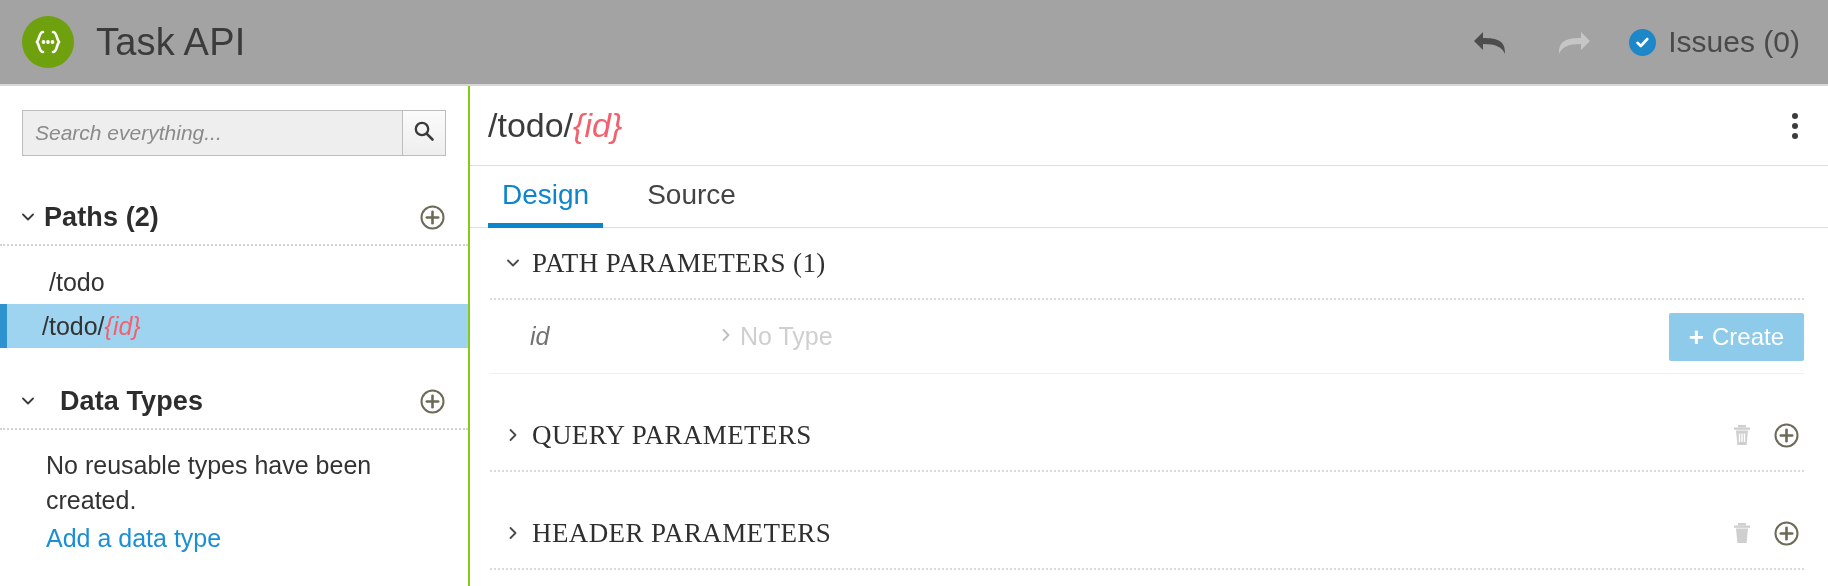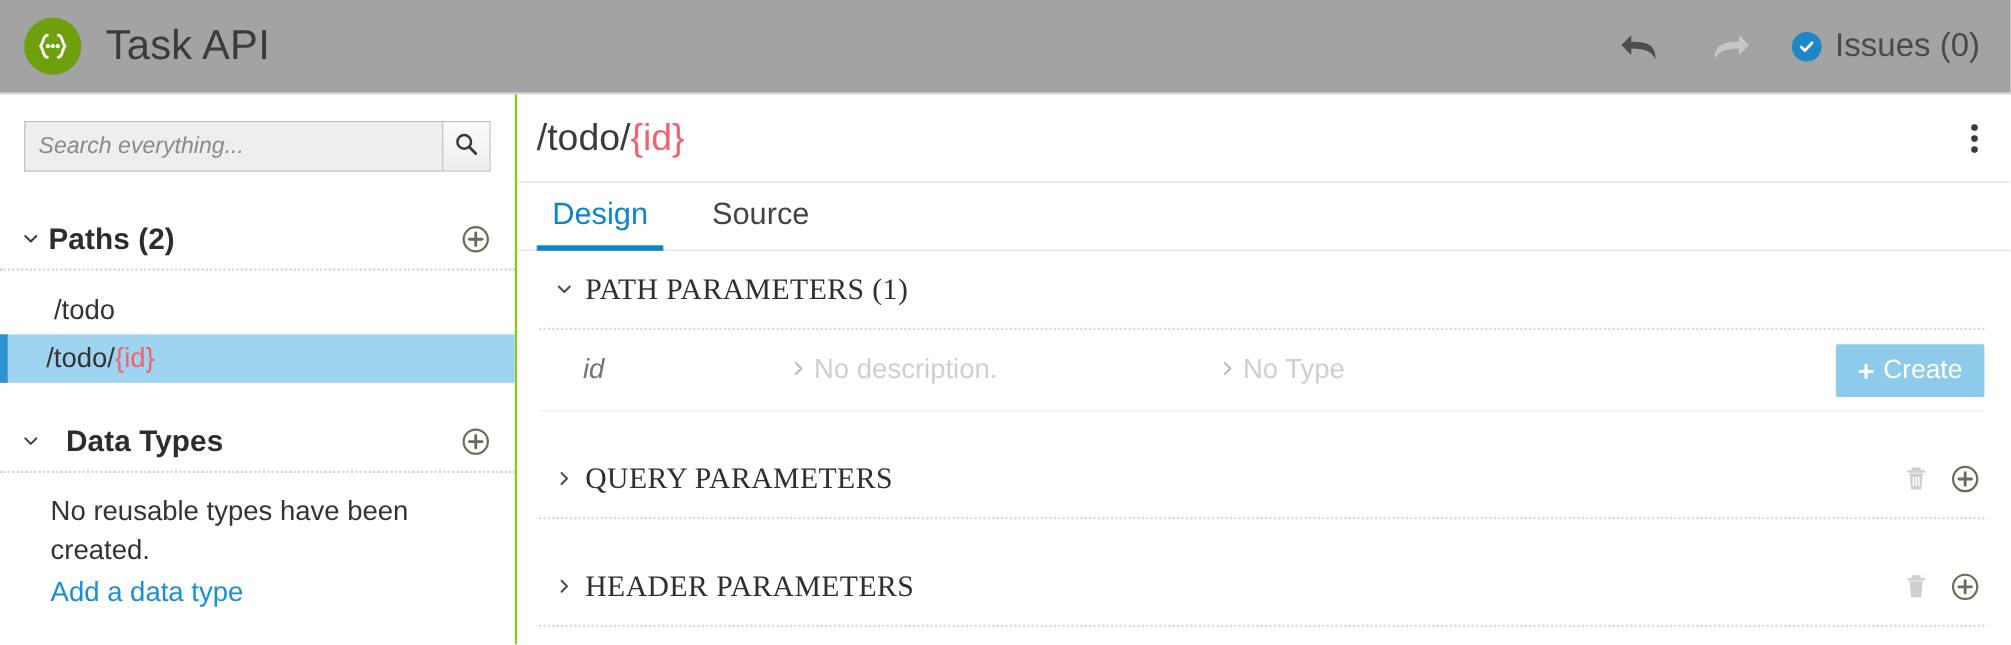--- a/index.html
+++ b/index.html
@@ -94,21 +94,21 @@
   .path-item {
     height: 44px; display: flex; align-items: center;
     padding-left: 42px; font-size: 25px; color: #333;
     cursor: pointer; border-left: 7px solid transparent;
   }
   .path-item.selected {
     background: #9ed4f0;
     border-left: 7px solid #2e92cf;
     padding-left: 35px;
   }
-  .param-token { color: #f4616e; }
+  .param-token { color: #f4616e; font-style: italic; }
   .path-item.selected .param-token { color: #f4616e; }
 
   .types-body { padding: 18px 22px 0 46px; }
   .types-empty { font-size: 25px; color: #333; line-height: 1.4; }
   .types-link { font-size: 25px; color: #1a8fd4; cursor: pointer; display: inline-block; margin-top: 6px; }
 
   
   .main { flex: 1; display: flex; flex-direction: column; min-width: 0; background: #fff; }
   .main-head {
     height: 80px; min-height: 80px;
@@ -306,28 +306,20 @@
           <div class="group-head">
             <span class="grp-chevron">
               <svg width="18" height="18" viewBox="0 0 18 18">
                   <path d="M4 6.5 L9 11.5 L14 6.5" stroke="#4a4a4a" stroke-width="1.8" fill="none" stroke-linecap="round" stroke-linejoin="round"></path>
                 </svg>
             </span>
             <span class="group-title">PATH PARAMETERS (1)</span>
           </div>
           <div class="param-row">
             <span class="param-name">id</span>
-            <span class="param-cell cell-desc">
-              <span class="chev">
-                <svg width="12" height="18" viewBox="0 0 12 18">
-                    <path d="M3.5 4 L8.5 9 L3.5 14" stroke="#bdbdbd" stroke-width="1.8" fill="none" stroke-linecap="round" stroke-linejoin="round"></path>
-                  </svg>
-              </span>
-              <span>No description.</span>
-            </span>
             <span class="param-cell cell-type">
               <span class="chev">
                 <svg width="12" height="18" viewBox="0 0 12 18">
                     <path d="M3.5 4 L8.5 9 L3.5 14" stroke="#bdbdbd" stroke-width="1.8" fill="none" stroke-linecap="round" stroke-linejoin="round"></path>
                   </svg>
               </span>
               <span>No Type</span>
             </span>
             <span class="row-spacer"></span>
             <button class="create-btn">

